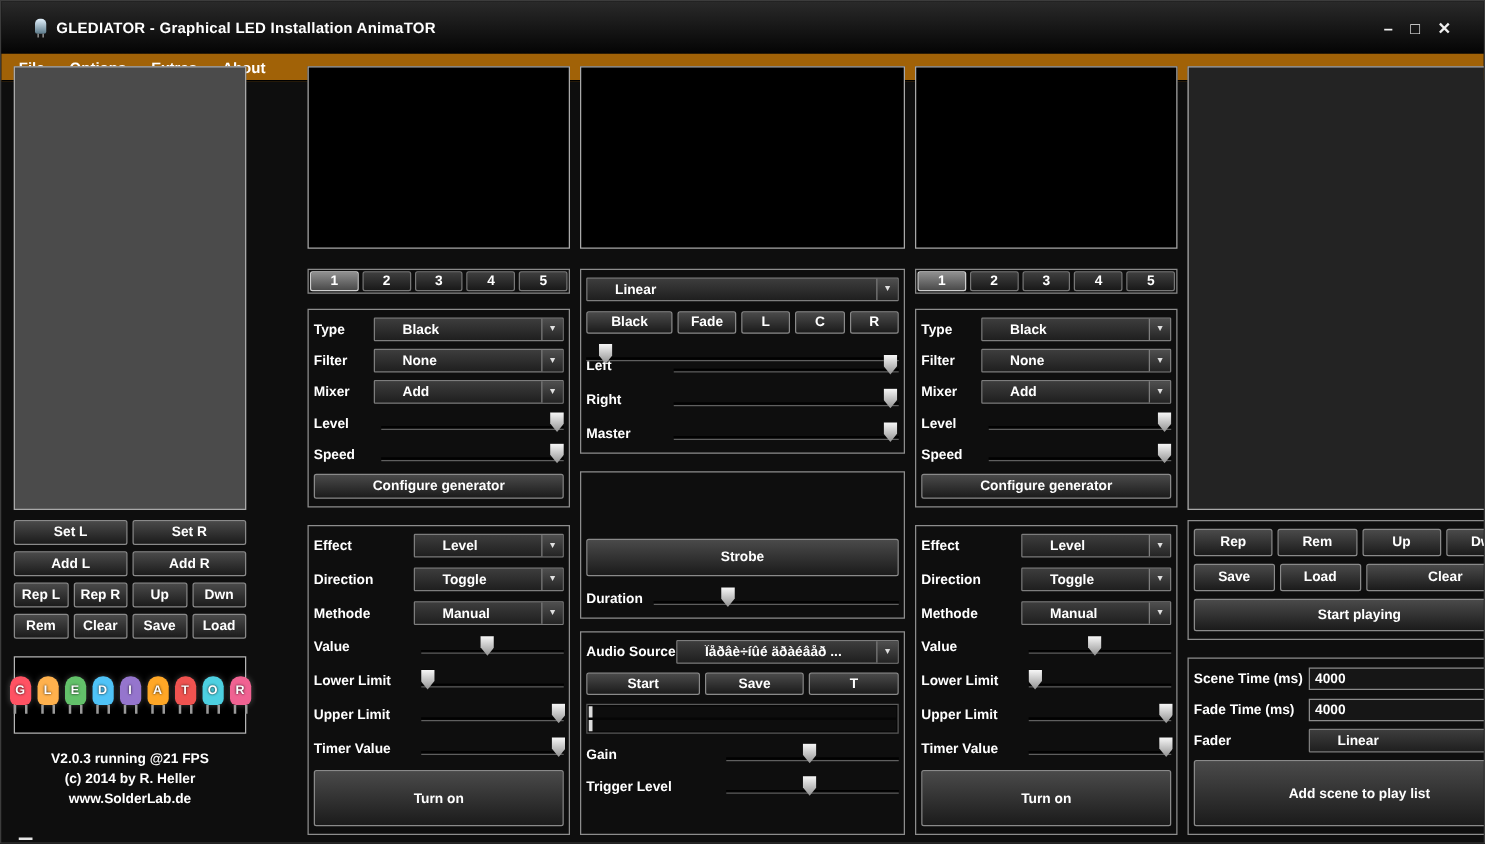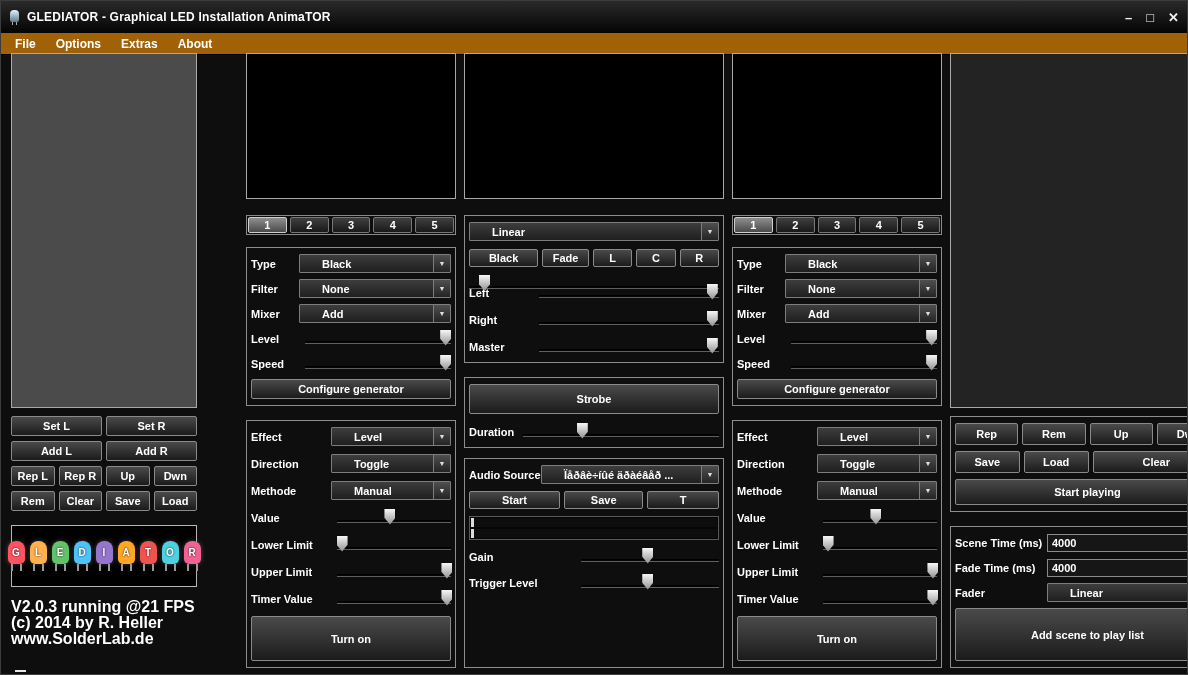--- a/index.html
+++ b/index.html
@@ -1,20 +1,20 @@
 <!DOCTYPE html>
 <html><head>
 <meta charset="utf-8">
 <style>
   *{margin:0;padding:0;box-sizing:border-box;}
   html,body{background:#000;}
   .window{position:relative;width:1188px;height:675px;background:#0e0e0e;
     font-family:"Liberation Sans",sans-serif;color:#fff;border:1px solid #3c3c3c;overflow:hidden;}
   
-  .titlebar{height:32px;background:linear-gradient(#2a2a2a,#040404);display:flex;align-items:center;padding:0 8px;}
+  .titlebar{height:42px;background:linear-gradient(#2a2a2a,#040404);display:flex;align-items:center;padding:0 26px;}
   .app-icon{width:10px;height:15px;display:flex;flex-direction:column;align-items:center;}
   .app-bulb{width:9px;height:12px;border-radius:4px 4px 2px 2px;background:linear-gradient(#e3f2fd,#5c7a8a);}
   .app-legs{display:flex;gap:3px;}.app-legs i{width:1px;height:3px;background:#aaa;}
   .title{font-size:12px;font-weight:bold;margin-left:8px;letter-spacing:.2px;}
   .win-controls{margin-left:auto;display:flex;align-items:center;gap:14px;}
   .wc{color:#f0f0f0;font-size:13px;line-height:13px;cursor:default;font-weight:bold;}
   
   .menubar{height:22px;background:#a16207;display:flex;align-items:center;padding:0 4px;border-bottom:1px solid #000;}
   .menu-item{font-size:12px;font-weight:bold;padding:3px 10px;}
   
@@ -33,21 +33,21 @@
   .preview.dark{height:355px;background:#232323;}
   
   .group{border:1px solid #8d8d8d;padding:6px 4px;display:flex;flex-direction:column;gap:6px;}
   .group.g8{gap:8px;}
   .row{display:flex;align-items:center;min-height:19px;}
   .lbl{font-size:11px;font-weight:bold;white-space:nowrap;}
   .w48{width:48px;}.w64{width:64px;}.w80{width:80px;}.w72{width:72px;}.w106{width:106px;}.w92{width:92px;}
   
   .btn{background:linear-gradient(#4a4a4a,#1b1b1b);border:1px solid #8a8a8a;border-radius:2px;color:#fff;
     font-size:11px;font-weight:bold;display:flex;align-items:center;justify-content:center;height:20px;cursor:default;white-space:nowrap;}
-  .btn.h18{height:18px;}.btn.h22{height:22px;}.btn.h26{height:26px;}.btn.h30{height:30px;}
+  .btn.h18{height:18px;}.btn.h22{height:22px;}.btn.h26{height:26px;}.btn.h30{height:30px;margin-top:47px;}
   .btnrow{display:flex;gap:4px;}
   .btnrow .btn{flex:1;}
   
   .tabs{display:flex;gap:3px;border:1px solid #8a8a8a;padding:1px;margin-top:16px;}
   .tab{flex:1;height:16px;background:linear-gradient(#3f3f3f,#191919);border:1px solid #777;border-radius:2px;
     font-size:11px;font-weight:bold;display:flex;align-items:center;justify-content:center;}
   .tab.active{background:linear-gradient(#8f8f8f,#4a4a4a);border-color:#cfcfcf;}
   
   .dropdown{flex:1;height:19px;background:linear-gradient(#3d3d3d,#1f1f1f);border:1px solid #7d7d7d;border-radius:1px;
     display:flex;align-items:center;font-size:11px;font-weight:bold;min-width:0;}
@@ -67,21 +67,21 @@
   .meter{height:24px;border:1px solid #5a5a5a;background:#060606;padding:1px;display:flex;flex-direction:column;gap:2px;}
   .meter-bar{flex:1;background:#0d0d0d;position:relative;}
   .meter-bar .tick{display:block;position:absolute;left:0;top:0;width:3px;height:100%;background:#ddd;}
   
   .logo-box{height:62px;background:#000;border:1px solid #b5b5b5;display:flex;align-items:center;justify-content:center;gap:5px;}
   .led{display:flex;flex-direction:column;align-items:center;}
   .bulb{width:17px;height:23px;border-radius:8px 8px 5px 5px;display:flex;align-items:center;justify-content:center;
     font-size:10px;font-weight:bold;color:#fff;text-shadow:0 0 2px #000;box-shadow:0 0 5px rgba(255,255,255,.25);}
   .legs{display:flex;justify-content:space-between;width:11px;height:7px;}
   .legs i{width:2px;height:7px;background:#9a9a9a;}
-  .info{margin-top:12px;text-align:left;font-size:16px;font-weight:bold;line-height:16px;}
+  .info{margin-top:12px;text-align:center;font-size:11px;font-weight:bold;line-height:16px;}
   .grip{position:absolute;left:14px;bottom:2px;width:11px;height:2px;background:#e6e6e6;}
 </style>
 </head>
 <body>
 
 <div class="window">
 
   <div class="titlebar">
     <div class="app-icon">
       <div class="app-bulb"></div>

